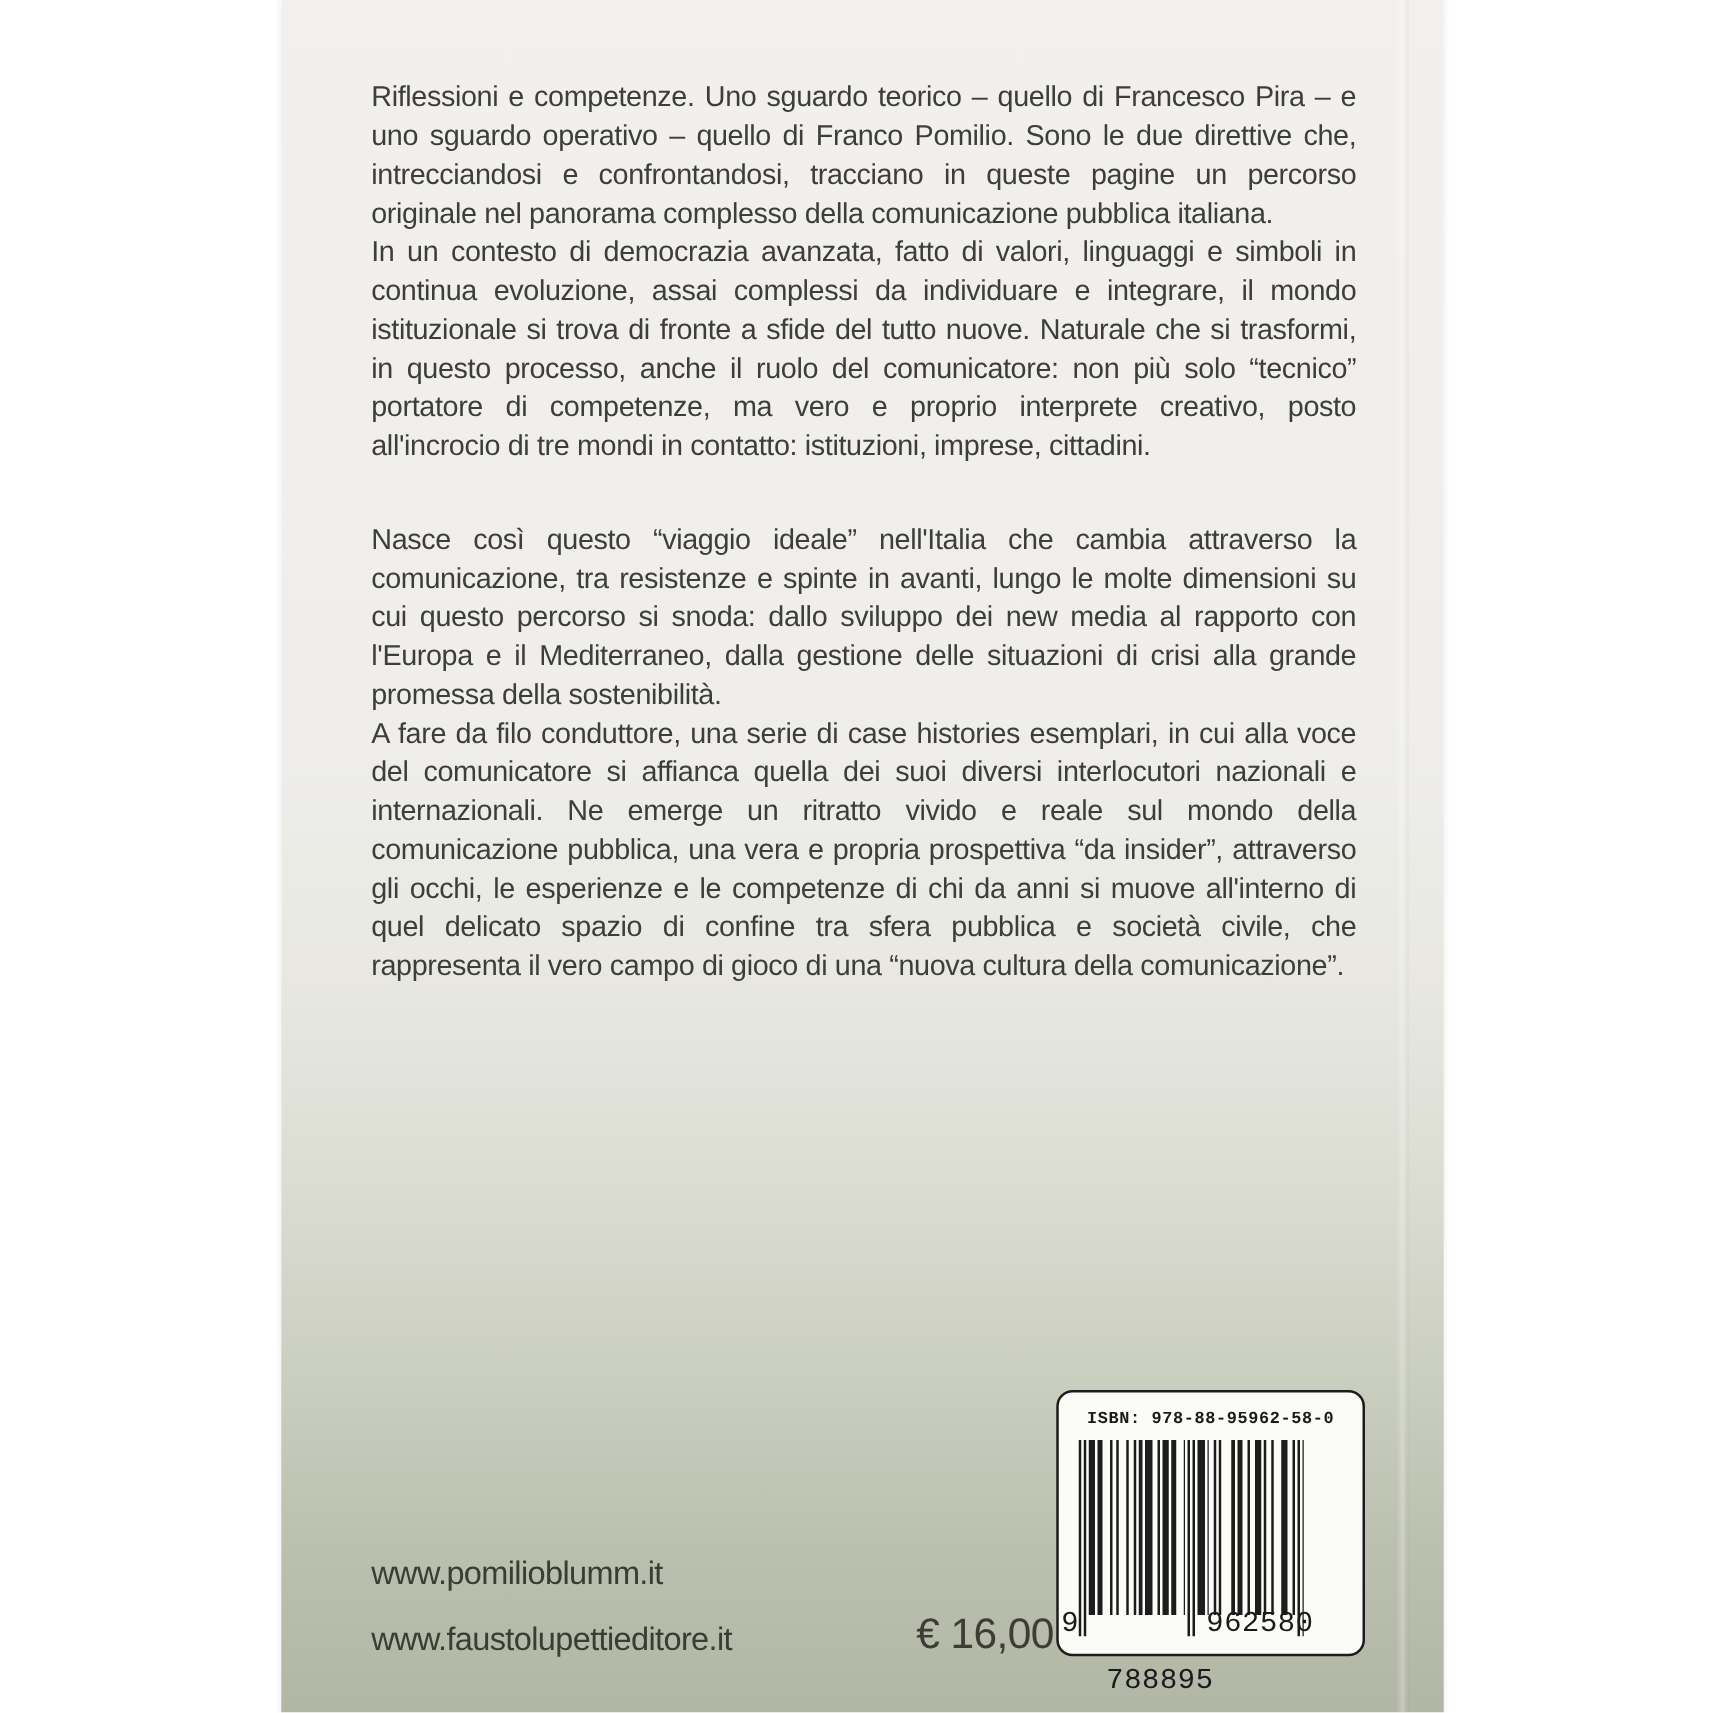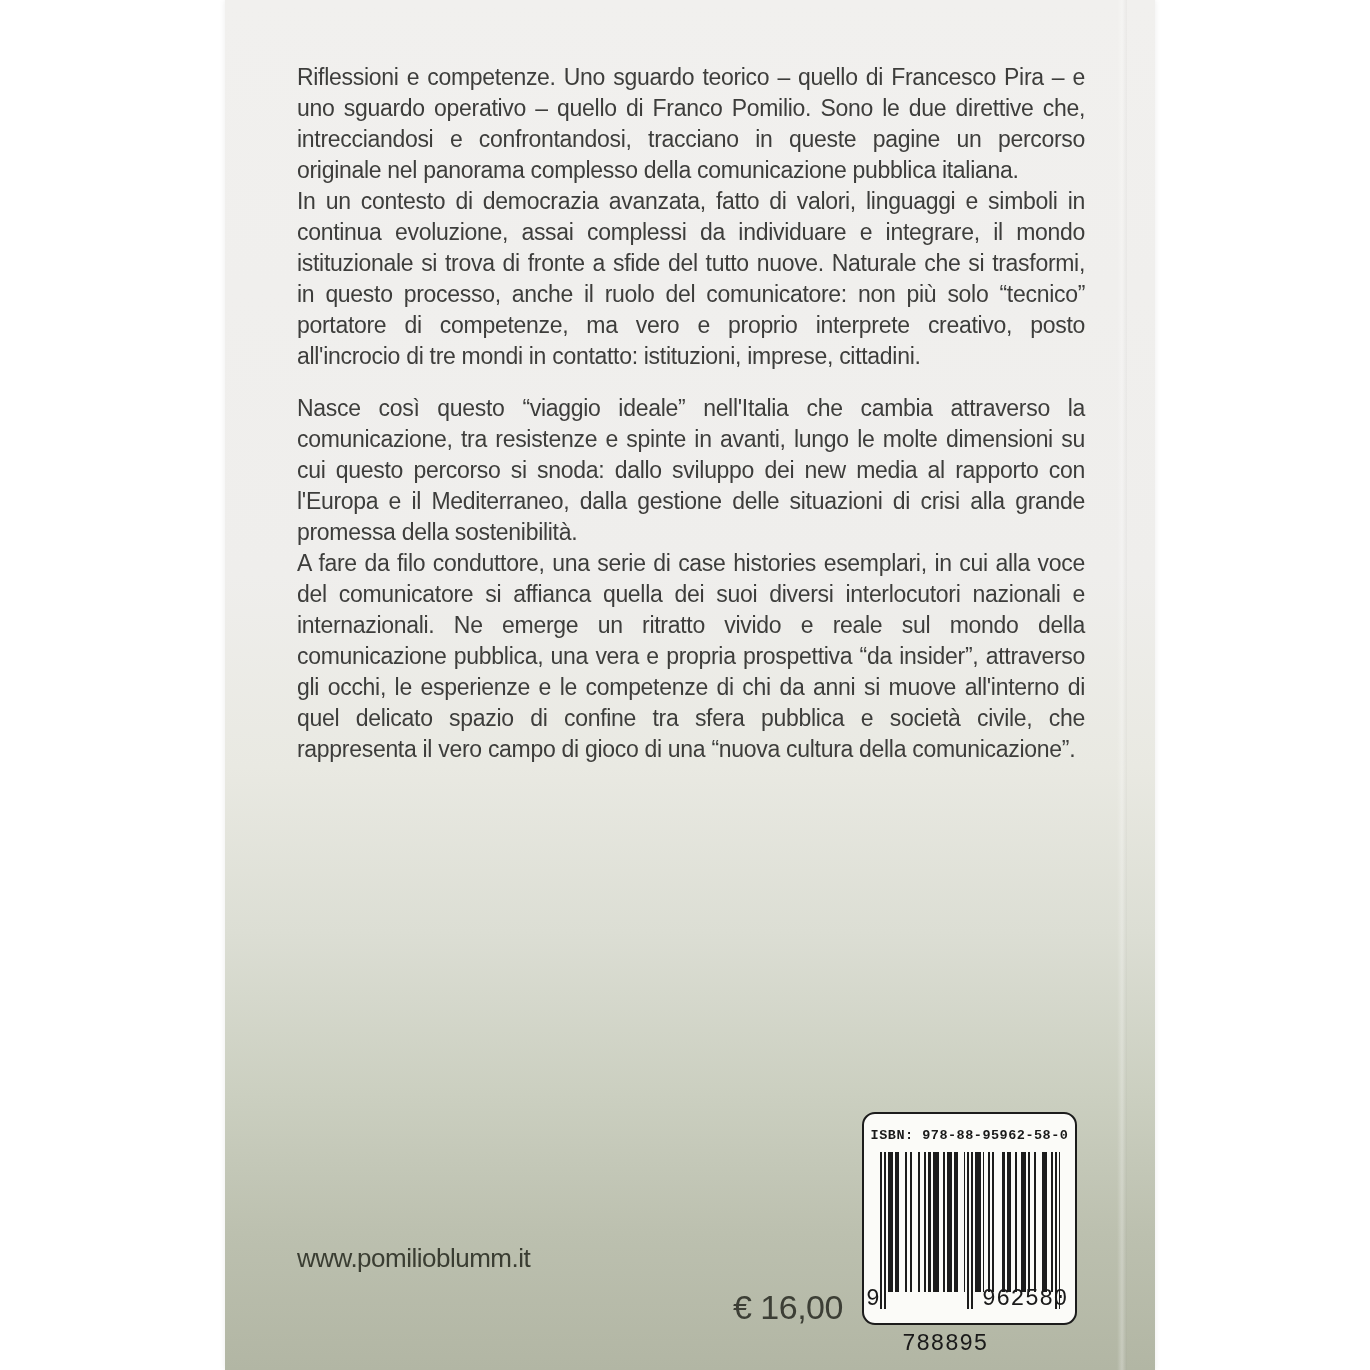--- a/index.html
+++ b/index.html
@@ -52,21 +52,21 @@
     color: #3d3d3b;
     font-size: 23px;
     line-height: 31px;
     letter-spacing: -0.3px;
     text-align: justify;
   }
   .text-block p {
     margin: 0;
   }
   .text-block p.gap-before {
-    margin-top: 21px;
+    margin-top: 44px;
   }
   .prefazione {
     margin-top: 31px;
     text-align: left;
   }
   .website {
     position: absolute;
     left: 72px;
     color: #3a3d32;
     font-size: 26px;
@@ -78,27 +78,28 @@
     position: absolute;
     left: 508px;
     top: 1288px;
     width: 130px;
     color: #3c3e35;
     font-size: 34px;
     letter-spacing: -0.5px;
   }
   .barcode-box {
     position: absolute;
-    left: 637px;
+    left: 620px;
     top: 1112px;
     width: 211px;
     height: 209px;
     background: #fbfbf8;
     border: 2px solid #1c1c1c;
     border-radius: 13px;
+    padding-left: 32px;
   }
   .isbn-label {
     position: absolute;
     top: 14px;
     left: 0;
     width: 100%;
     text-align: center;
     font-family: "Liberation Mono", monospace;
     font-size: 13.5px;
     font-weight: bold;
@@ -137,20 +138,21 @@
   <div class="cover">
 
     <div class="text-block">
       <p>Riflessioni e competenze. Uno sguardo teorico – quello di Francesco Pira – e uno sguardo operativo – quello di Franco Pomilio. Sono le due direttive che, intrecciandosi e confrontandosi, tracciano in queste pagine un percorso originale nel panorama complesso della comunicazione pubblica italiana.</p>
       <p>In un contesto di democrazia avanzata, fatto di valori, linguaggi e simboli in continua evoluzione, assai complessi da individuare e integrare, il mondo istituzionale si trova di fronte a sfide del tutto nuove. Naturale che si trasformi, in questo processo, anche il ruolo del comunicatore: non più solo “tecnico” portatore di competenze, ma vero e proprio interprete creativo, posto all'incrocio di tre mondi in contatto: istituzioni, imprese, cittadini.</p>
       <p class="gap-before">Nasce così questo “viaggio ideale” nell'Italia che cambia attraverso la comunicazione, tra resistenze e spinte in avanti, lungo le molte dimensioni su cui questo percorso si snoda: dallo sviluppo dei new media al rapporto con l'Europa e il Mediterraneo, dalla gestione delle situazioni di crisi alla grande promessa della sostenibilità.</p>
       <p>A fare da filo conduttore, una serie di case histories esemplari, in cui alla voce del comunicatore si affianca quella dei suoi diversi interlocutori nazionali e internazionali. Ne emerge un ritratto vivido e reale sul mondo della comunicazione pubblica, una vera e propria prospettiva “da insider”, attraverso gli occhi, le esperienze e le competenze di chi da anni si muove all'interno di quel delicato spazio di confine tra sfera pubblica e società civile, che rappresenta il vero campo di gioco di una “nuova cultura della comunicazione”.</p>
     </div>
 
     <div class="website site-1">www.pomilioblumm.it</div>
+    <div class="website site-2">www.faustolupettieditore.it</div>
 
     <div class="price">€ 16,00</div>
 
     <div class="barcode-box">
       <div class="isbn-label">ISBN: 978-88-95962-58-0</div>
       <div class="bars" id="bars">
           <div class="bar" style="left: 0px; width: 1.9px; height: 157px;"></div>
           <div class="bar" style="left: 3.8px; width: 1.9px; height: 157px;"></div>
           <div class="bar" style="left: 7.6px; width: 5.7px; height: 140px;"></div>
           <div class="bar" style="left: 15.2px; width: 3.8px; height: 140px;"></div>

